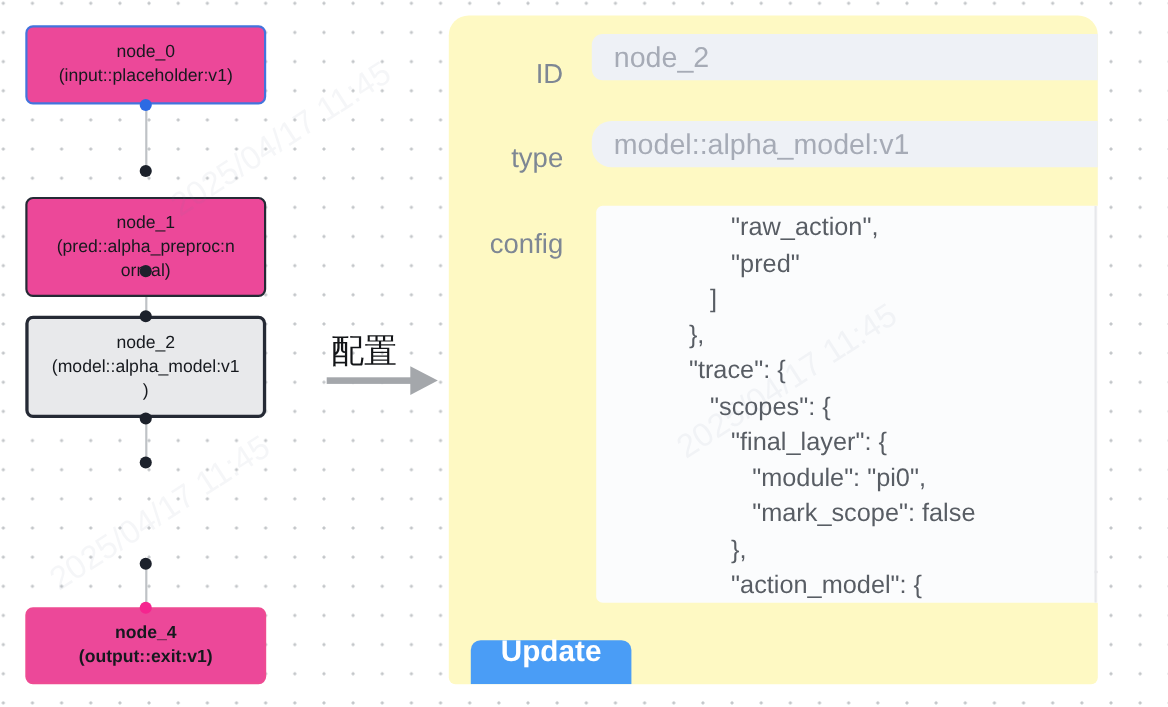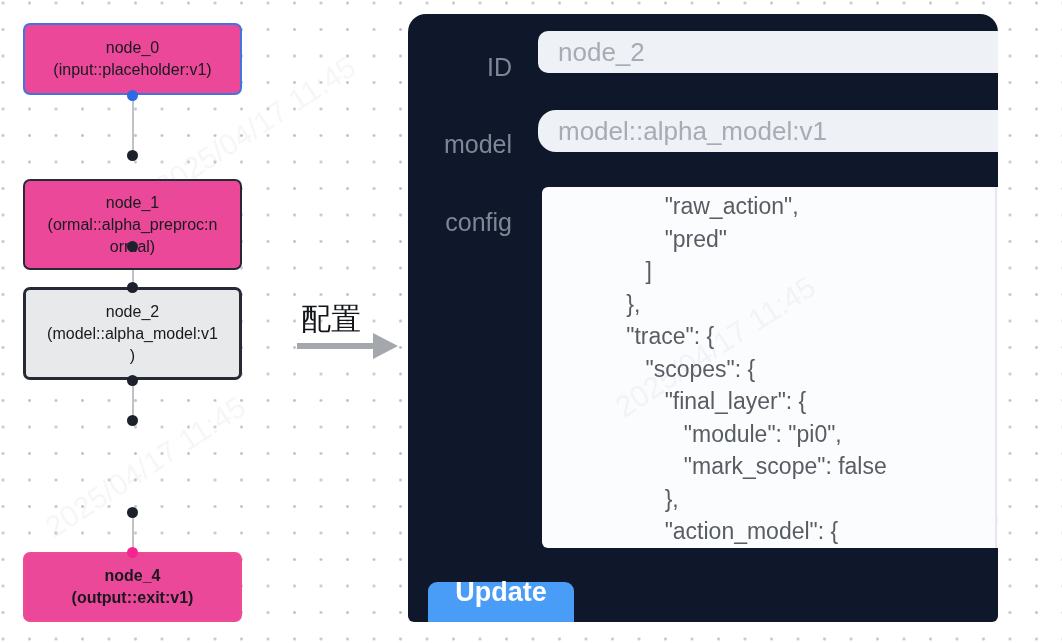--- a/index.html
+++ b/index.html
@@ -39,21 +39,21 @@
   }
   .arrow-bar  { position:absolute; left:297px; top:343px; width:77px; height:6px; background:#a4a7ab; }
   .arrow-head {
     position:absolute; left:373px; top:333px; width:0; height:0;
     border-left:25px solid #a4a7ab; border-top:13px solid rgba(0,0,0,0); border-bottom:13px solid rgba(0,0,0,0);
   }
 
   
   .panel {
     position:absolute; left:408px; top:14px; width:590px; height:608px;
-    background:#0f172a; border-radius:18px 18px 6px 6px; overflow:hidden; z-index:4;
+    background:#fef9c3; border-radius:18px 18px 6px 6px; overflow:hidden; z-index:4;
   }
   .form-label {
     position:absolute; left:0; width:104px; text-align:right;
     font-size:25px; color:#7e8794; line-height:30px;
   }
   .field {
     position:absolute; left:130px; width:495px; height:42px;
     background:#eef1f6; border:none; border-radius:10px;
     font-family:inherit; font-size:26px; color:#a6abb6; padding:0 20px; outline:none;
   }
@@ -99,21 +99,21 @@
   <div class="edge" style="top:380px;height:40px;"></div>
   <div class="edge" style="top:512px;height:40px;"></div>
 
   <div class="node input" style="top:23px;height:72px;">
     <div>node_0</div>
     <div>(input::placeholder:v1)</div>
   </div>
 
   <div class="node" style="top:155px;height:91px;margin-top:24px;">
     <div>node_1</div>
-    <div>(ormal::alpha_preproc:n</div>
+    <div>(pred::alpha_preproc:n</div>
     <div>ormal)</div>
   </div>
 
   <div class="node selected" style="top:287px;height:93px;">
     <div>node_2</div>
     <div>(model::alpha_model:v1</div>
     <div>)</div>
   </div>
 
 
@@ -134,21 +134,21 @@
 
 <div class="trans-label">配置</div>
 <div class="arrow-bar"></div>
 <div class="arrow-head"></div>
 
 <div class="panel">
 
   <div class="form-label" style="top:38px;">ID</div>
   <input class="field" style="top: 17px;" readonly="" value="node_2">
 
-  <div class="form-label" style="top:115px;">model</div>
+  <div class="form-label" style="top:115px;">type</div>
   <input class="field" style="top: 96px; border-radius: 18px;" readonly="" value="model::alpha_model:v1">
 
   <div class="form-label" style="top:193px;">config</div>
 
   <div class="config-box">
     <pre>                 "raw_action",
                  "pred"
               ]
            },
            "trace": {

